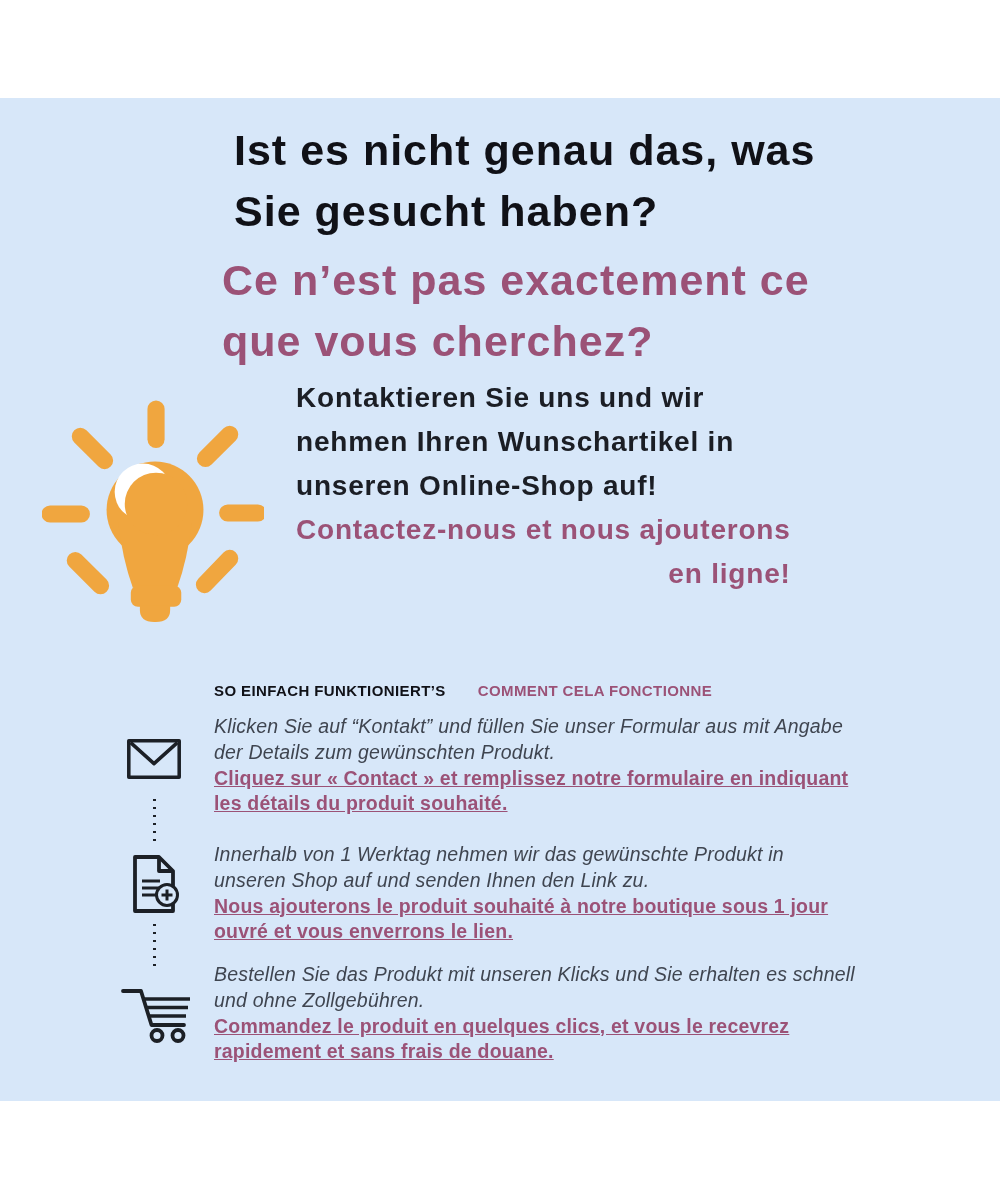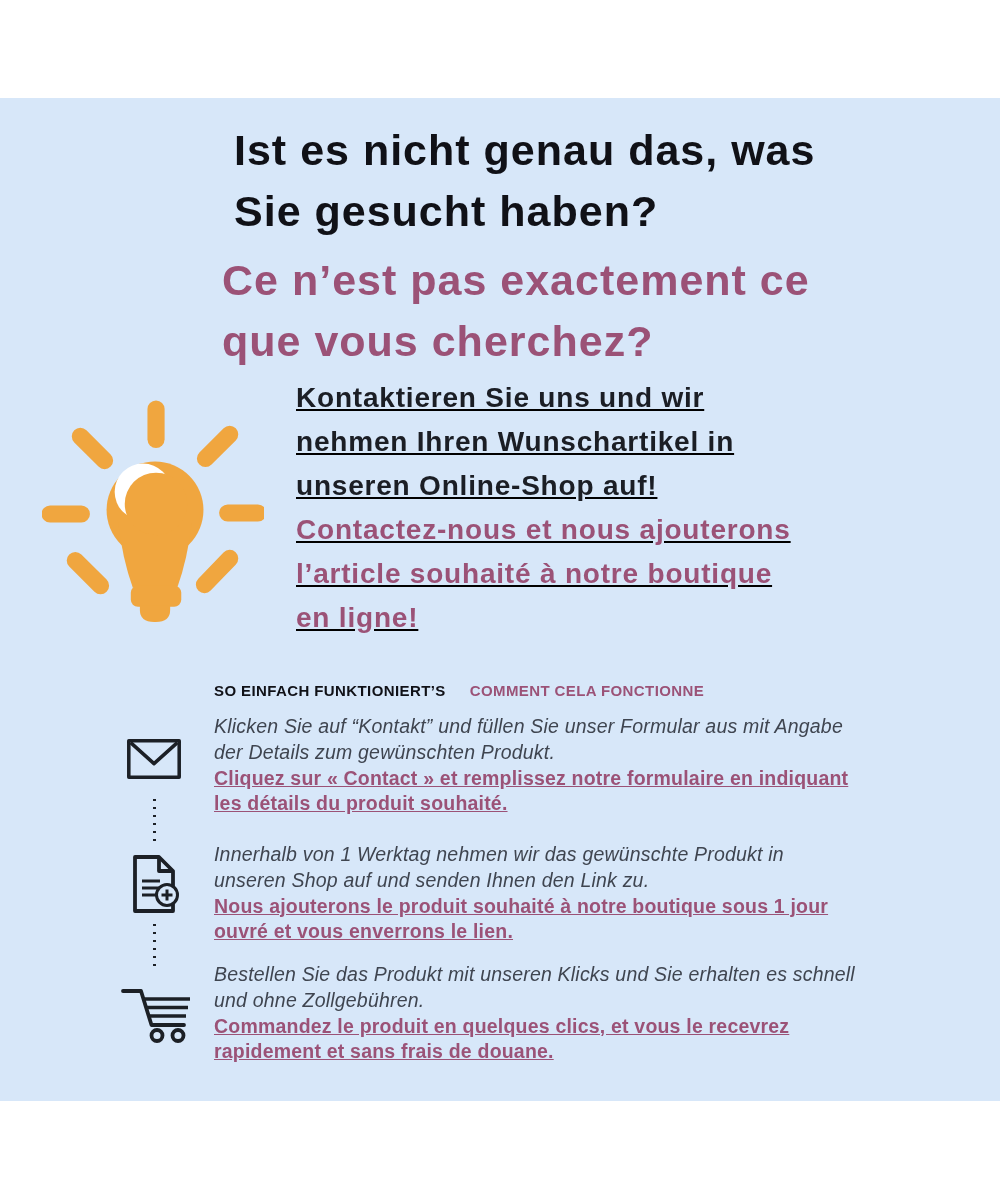--- a/index.html
+++ b/index.html
@@ -23,27 +23,27 @@
     position:absolute;left:222px;top:250px;margin:0;
     font-size:43px;line-height:61px;font-weight:700;letter-spacing:1px;
     color:var(--accent_mauve,#9b5277);
   }
 
   .bulb{position:absolute;left:42px;top:398px;width:222px;height:224px;}
   .bulb-fill{fill:var(--bulb_orange,#f0a63f);}
   .bulb-ray{stroke:var(--bulb_orange,#f0a63f);stroke-width:17;stroke-linecap:round;fill:none;}
   .bulb-hl{fill:var(--bulb_highlight,#ffffff);}
 
-  .intro{position:absolute;left:296px;top:376px;text-decoration:underline;}
+  .intro{position:absolute;left:296px;top:376px;}
   .intro p{margin:0;font-size:28px;line-height:44px;font-weight:700;letter-spacing:0.8px;}
   .intro-de{color:var(--intro_dark,#1b1e25);}
-  .intro-fr{color:var(--accent_mauve,#9b5277);}
+  .intro-fr{color:var(--accent_mauve,#9b5277);text-align:right;}
 
   .how-heading{
-    position:absolute;left:214px;top:682px;display:flex;gap:24px;
+    position:absolute;left:214px;top:682px;display:flex;gap:32px;
     font-size:15px;line-height:17px;font-weight:700;letter-spacing:0.4px;white-space:nowrap;
   }
   .how-de{color:var(--heading_dark,#15161a);}
   .how-fr{color:var(--accent_mauve,#9b5277);}
 
   .step-text{position:absolute;left:214px;}
   .step-text p{margin:0;font-size:19.5px;line-height:25.8px;letter-spacing:0.2px;}
   .step-de{color:var(--step_gray,#3f4550);font-weight:400;font-style:italic;}
   .step-fr{color:var(--accent_mauve,#9b5277);font-weight:700;text-decoration:underline;}
   .step1{top:714px;} .step2{top:842px;} .step3{top:962px;}
@@ -96,21 +96,20 @@
 </svg>
 
 <div class="intro">
   <p class="intro-de">
     <span class="l">Kontaktieren Sie uns und wir</span>
     <span class="l">nehmen Ihren Wunschartikel in</span>
     <span class="l">unseren Online-Shop auf!</span>
   </p>
   <p class="intro-fr">
     <span class="l">Contactez-nous et nous ajouterons</span>
-    <span class="l">l’article souhaité à notre boutique</span>
     <span class="l">en ligne!</span>
   </p>
 </div>
 
 <div class="how-heading">
   <span class="how-de">SO EINFACH FUNKTIONIERT’S</span>
   <span class="how-fr">COMMENT CELA FONCTIONNE</span>
 </div>
 
 <svg class="icon icon-envelope" viewBox="0 0 60 46" aria-hidden="true">

